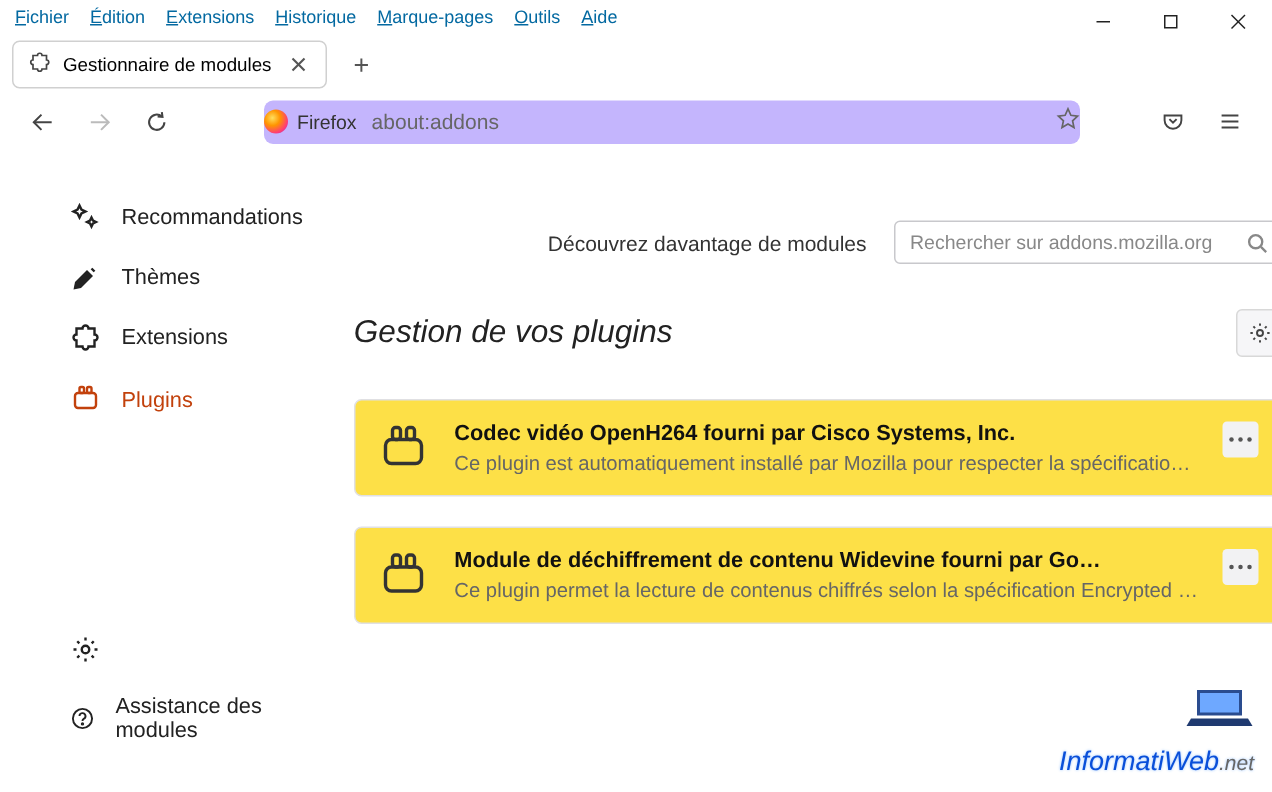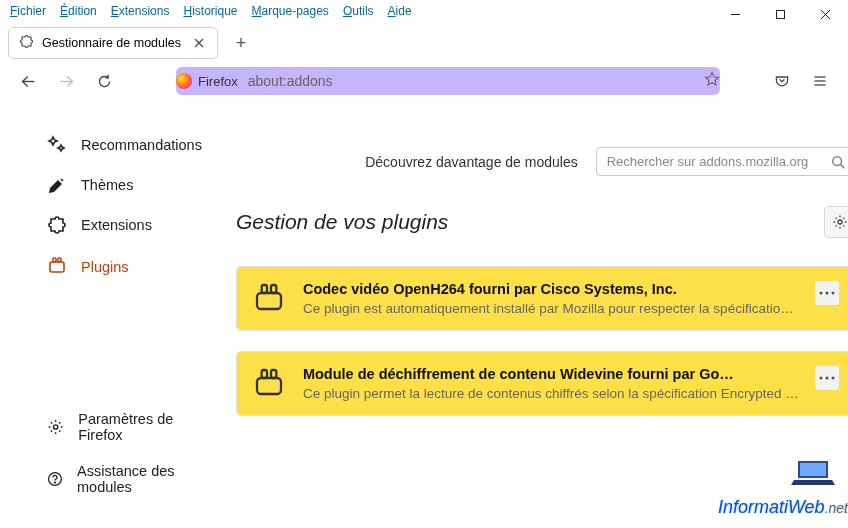--- a/index.html
+++ b/index.html
@@ -51,21 +51,21 @@
 .section-h { font-size:15px; font-weight:700; color:#222; margin-bottom:18px; }
 .card { border:1px solid #e0e0e3; border-radius:5px; padding:14px 16px; display:flex; gap:16px; margin-bottom:20px; background:#fde047; }
 .card-icon { width:34px; height:34px; flex-shrink:0; }
 .card-icon svg { width:32px; height:32px; stroke:#333; fill:none; stroke-width:1.7; stroke-linejoin:round; }
 .card-body { flex:1; min-width:0; }
 .card-title { font-size:14.5px; font-weight:700; color:#111; margin-bottom:4px; white-space:nowrap; overflow:hidden; text-overflow:ellipsis; }
 .card-desc { font-size:13.5px; color:#666; white-space:nowrap; overflow:hidden; text-overflow:ellipsis; }
 .card-more { width:24px; height:24px; flex-shrink:0; display:flex; align-items:center; justify-content:center; background:#f2f2f3; border-radius:3px;}
 .card-more svg { width:16px; height:4px; fill:#555; }
 
-.watermark { position:absolute; right:0; bottom:10px; font-family:"Comic Sans MS",cursive; font-size:18px; font-style:italic; color:#0a4fd9; text-shadow:0 0 2px #8fbfff; }
+.watermark { position:absolute; right:12px; bottom:10px; font-family:"Comic Sans MS",cursive; font-size:18px; font-style:italic; color:#0a4fd9; text-shadow:0 0 2px #8fbfff; }
 .watermark .net { color:#666; font-size:14px; }
 .laptop { position:absolute; right:12px; bottom:36px; }
 .laptop svg { width:46px; height:30px; }
 
 .ffx { width:16px; height:16px; border-radius:50%; background:radial-gradient(circle at 35% 35%,#ffdf5e 0%,#ff9500 35%,#ff3b77 70%,#8236e0 100%); flex-shrink:0;}
 .puzzle-tab svg{width:15px;height:15px;stroke:#444;fill:none;stroke-width:1.5;}
 </style>
 </head>
 <body>
 
@@ -187,21 +187,20 @@
           <rect x="11" y="3" width="3" height="4" rx="1"></rect>
         </svg>
       <span>Plugins</span>
     </div>
     <div class="sidespacer"></div>
     <div class="sideitem">
       <svg viewBox="0 0 20 20">
           <circle cx="10" cy="10" r="2.5"></circle>
           <path d="M10 2v2M10 16v2M2 10h2M16 10h2M4.5 4.5l1.4 1.4M14.1 14.1l1.4 1.4M4.5 15.5l1.4-1.4M14.1 5.9l1.4-1.4"></path>
         </svg>
-      <span>Paramètres de Firefox</span>
     </div>
     <div class="sideitem">
       <svg viewBox="0 0 20 20">
           <circle cx="10" cy="10" r="8"></circle>
           <path d="M7.5 8a2.5 2.5 0 1 1 3.5 2.3c-.8.4-1 1-1 1.7"></path>
           <circle cx="10" cy="14.5" r="0.6" fill="#222"></circle>
         </svg>
       <span>Assistance des modules</span>
     </div>
   </div>

